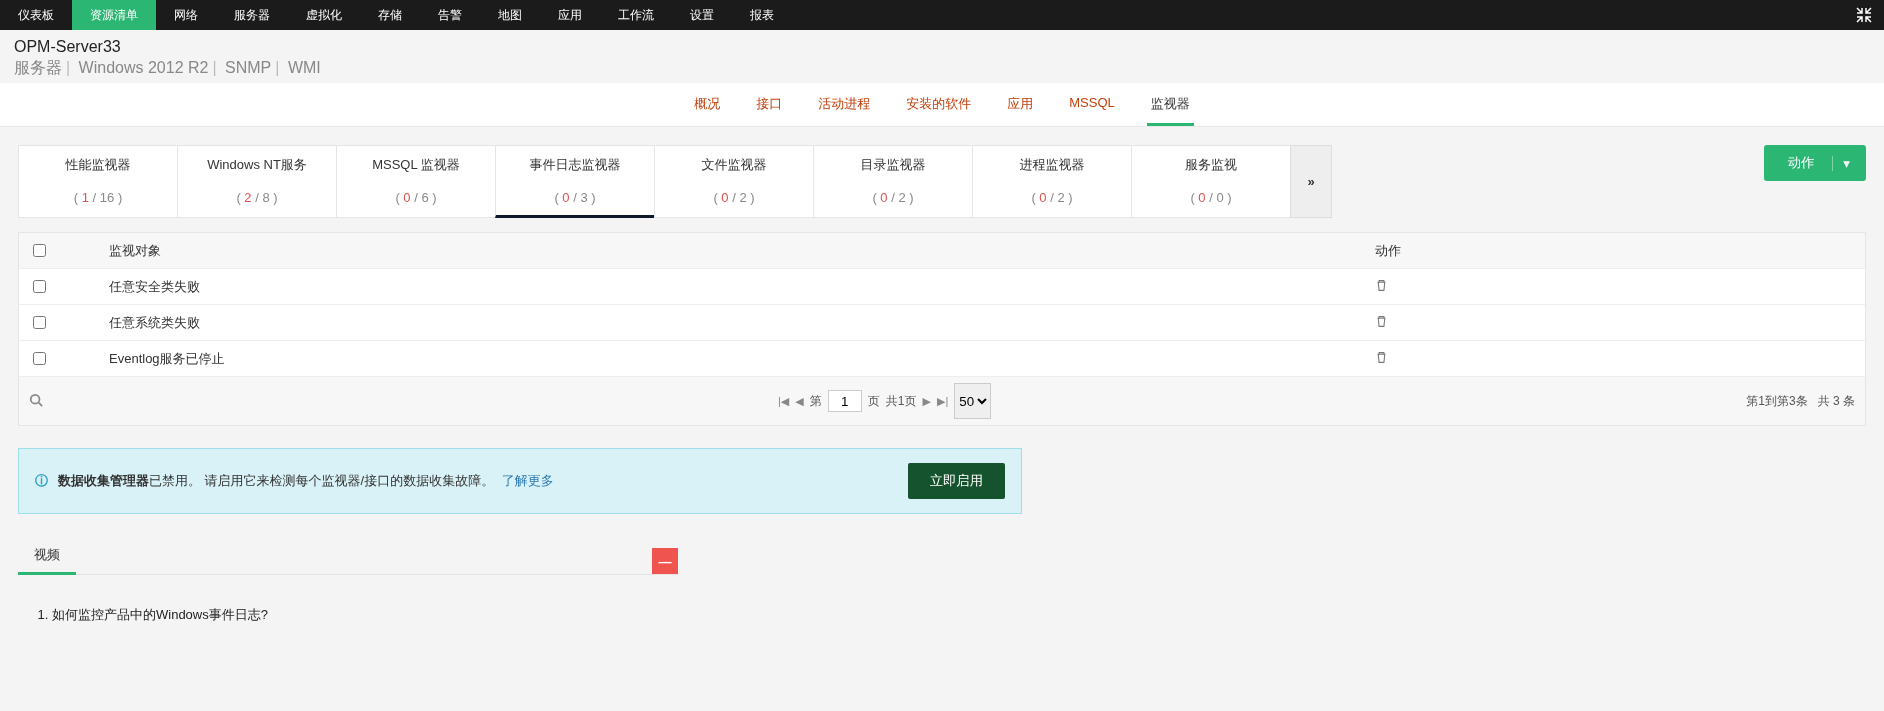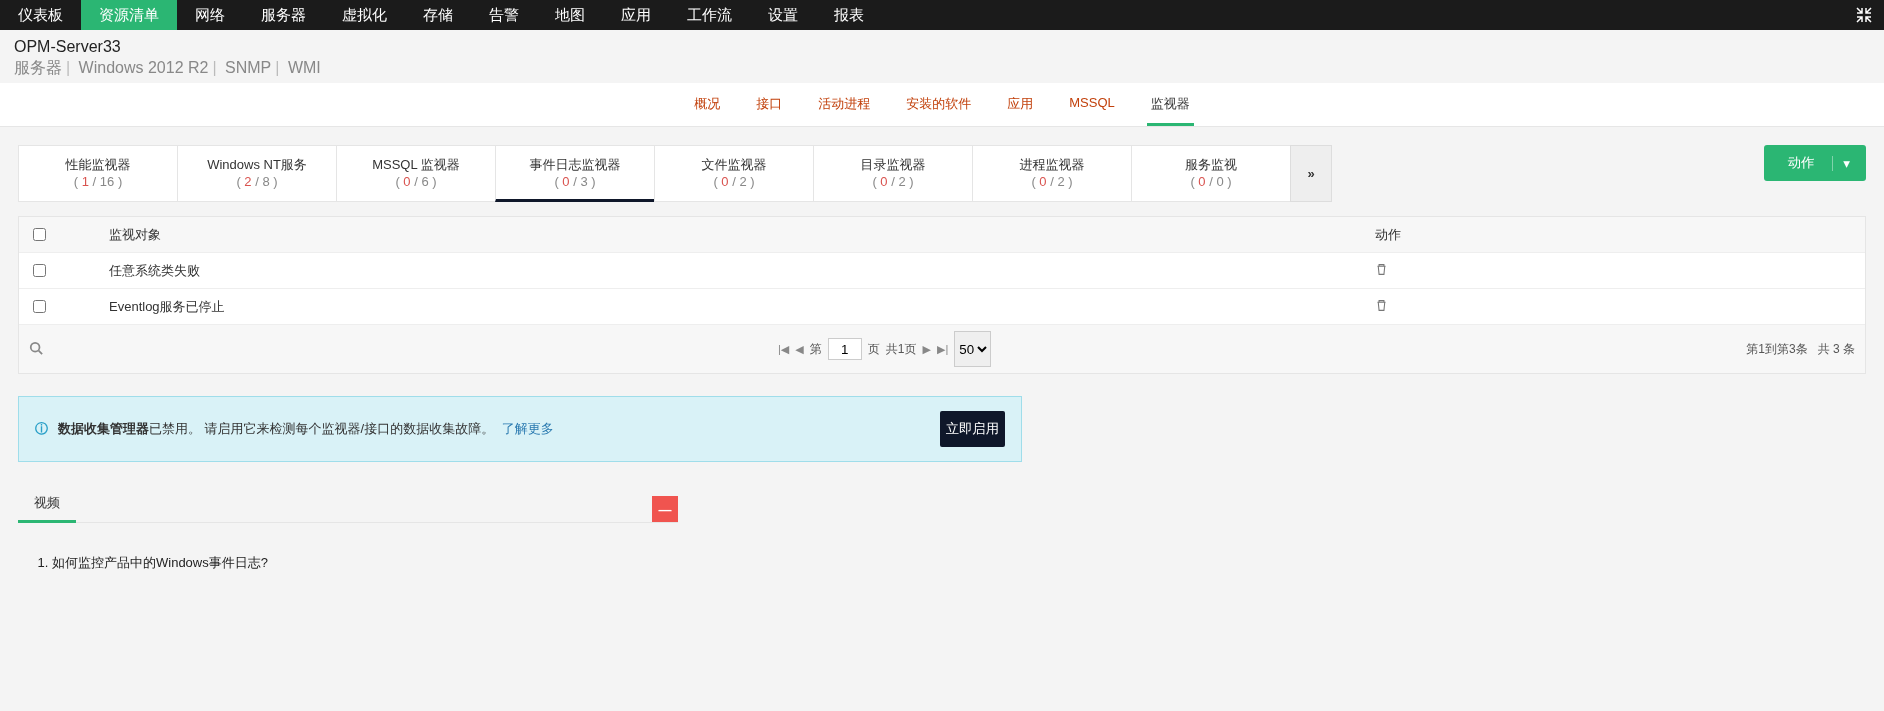--- a/index.html
+++ b/index.html
@@ -1,34 +1,34 @@
 <!DOCTYPE html>
 <html><head>
 <meta charset="utf-8">
 <style>
 html,body{margin:0;padding:0;font-family:"Microsoft YaHei",Arial,sans-serif;font-size:13px;color:#333;background:#f4f4f4}
 .topnav{display:flex;align-items:center;background:#1b1b1b;height:30px;color:#fff}
-.topnav-item{padding:0 18px;line-height:30px;cursor:pointer;font-size:15px}
+.topnav-item{padding:0 18px;line-height:30px;cursor:pointer;font-size:12px}
 .topnav-item.active{background:#2bb673}
 .topnav-spacer{flex:1}
 .topnav-icon{padding:0 12px;cursor:pointer;display:flex;align-items:center;height:30px}
 .header{padding:8px 14px 4px 14px}
 .title{font-size:16px;font-weight:500;color:#222}
 .crumbs{color:#888;font-size:16px;margin-top:2px}
 .crumbs span+span:before{content:"| ";margin:0 4px;color:#bbb}
 .subtabs{display:flex;justify-content:center;gap:28px;background:#fff;border-bottom:1px solid #e6e6e6}
 .subtab{padding:12px 4px 10px 4px;cursor:pointer;color:#c2410c;border-bottom:3px solid transparent}
 .subtab.active{border-bottom-color:#2bb673;color:#333;font-weight:400}
 .content{padding:18px}
 .monrow{display:flex;align-items:stretch;gap:0}
 .monbox{flex:0 0 150px;background:#fff;border:1px solid #e5e5e5;margin-left:-1px;text-align:center;padding:10px 4px;cursor:pointer}
 .monbox.first{margin-left:0}
 .monbox.active{border-bottom:3px solid #0f172a}
 .monbox .lbl{color:#333;font-size:13px}
-.monbox .cnt{margin-top:0;color:#888}
+.monbox .cnt{margin-top:16px;color:#888}
 .cnt .a{color:#d9534f}
 .morebox{width:40px;background:#eee;border:1px solid #ddd;margin-left:-1px;display:flex;align-items:center;justify-content:center;cursor:pointer}
 .actionbtn{margin-left:auto;background:#2bb673;color:#fff;border:none;border-radius:3px;height:36px;display:flex;align-items:center;cursor:pointer}
 .actionbtn .lbl{padding:0 18px}
 .actionbtn .caret{border-left:1px solid rgba(255,255,255,.4);padding:0 10px}
 .table{margin-top:14px;background:#fff;border:1px solid #e5e5e5}
 .thead,.trow{display:flex;align-items:center;padding:8px 10px;border-bottom:1px solid #eee}
 .thead{background:#f7f7f7}
 .col-chk{width:30px}
 .col-name{flex:1;padding-left:50px}
@@ -37,21 +37,21 @@
 .tfoot{display:flex;align-items:center;padding:6px 10px;background:#f7f7f7;color:#555;font-size:12px}
 .tfoot .srch{color:#888;font-size:14px;cursor:pointer}
 .pager{margin-left:auto;display:flex;align-items:center;gap:6px}
 .pager .pgbtn{cursor:pointer;color:#888;font-size:11px;user-select:none}
 .pgin{width:28px;border:1px solid #ccc;text-align:center;height:18px}
 .psel{border:1px solid #ccc;height:36px}
 .tfoot .info{margin-left:auto;padding-left:20px;color:#555}
 .banner{margin-top:22px;background:#d9f2f7;border:1px solid #9fddea;padding:14px 16px;display:flex;align-items:center;max-width:970px}
 .banner .icn{color:#2aa0c8;margin-right:10px;font-weight:bold}
 .banner .link{color:#2a7ab0;cursor:pointer;margin-left:4px}
-.banner .go{margin-left:auto;background:#0f172a;color:#fff;border:none;padding:9px 6px;cursor:pointer;border-radius:2px}
+.banner .go{margin-left:auto;background:#14532d;color:#fff;border:none;padding:9px 22px;cursor:pointer;border-radius:2px}
 .videosec{margin-top:24px;max-width:660px}
 .vtabbar{display:flex;border-bottom:1px solid #e5e5e5;position:relative}
 .vtab{padding:8px 16px;border-bottom:3px solid #2bb673;margin-bottom:-1px}
 .vclose{margin-left:auto;width:26px;height:26px;background:#f0544f;color:#fff;display:flex;align-items:center;justify-content:center;cursor:pointer;font-weight:bold;align-self:flex-end}
 .vlist{padding:10px 4px 4px 34px;color:#222}
 .vlist li{margin:8px 0}
 </style>
 </head>
 <body>
 
@@ -136,20 +136,27 @@
 
   <div class="table">
     <div class="thead">
       <div class="col-chk"><input type="checkbox" style=""></div>
       <div class="col-name">监视对象</div>
       <div class="col-act">动作</div>
     </div>
     <div id="tbody">
         <div class="trow">
           <div class="col-chk"><input type="checkbox" style=""></div>
+          <div class="col-name">任意安全类失败</div>
+          <div class="col-act"><span class="trash"><svg width="13" height="13" viewBox="0 0 16 16" fill="none" stroke="#777" stroke-width="1.3">
+                <path d="M3 4h10M5 4V2h6v2M4 4l1 10h6l1-10"></path>
+              </svg></span></div>
+        </div>
+        <div class="trow">
+          <div class="col-chk"><input type="checkbox" style=""></div>
           <div class="col-name">任意系统类失败</div>
           <div class="col-act"><span class="trash"><svg width="13" height="13" viewBox="0 0 16 16" fill="none" stroke="#777" stroke-width="1.3">
                 <path d="M3 4h10M5 4V2h6v2M4 4l1 10h6l1-10"></path>
               </svg></span></div>
         </div>
         <div class="trow">
           <div class="col-chk"><input type="checkbox" style=""></div>
           <div class="col-name">Eventlog服务已停止</div>
           <div class="col-act"><span class="trash"><svg width="13" height="13" viewBox="0 0 16 16" fill="none" stroke="#777" stroke-width="1.3">
                 <path d="M3 4h10M5 4V2h6v2M4 4l1 10h6l1-10"></path>

